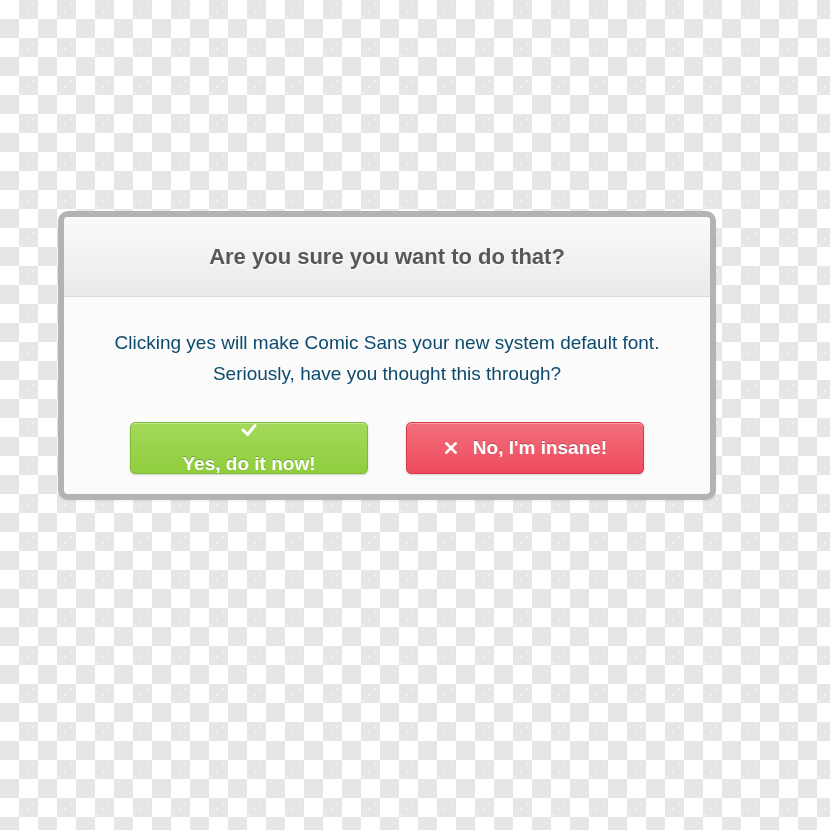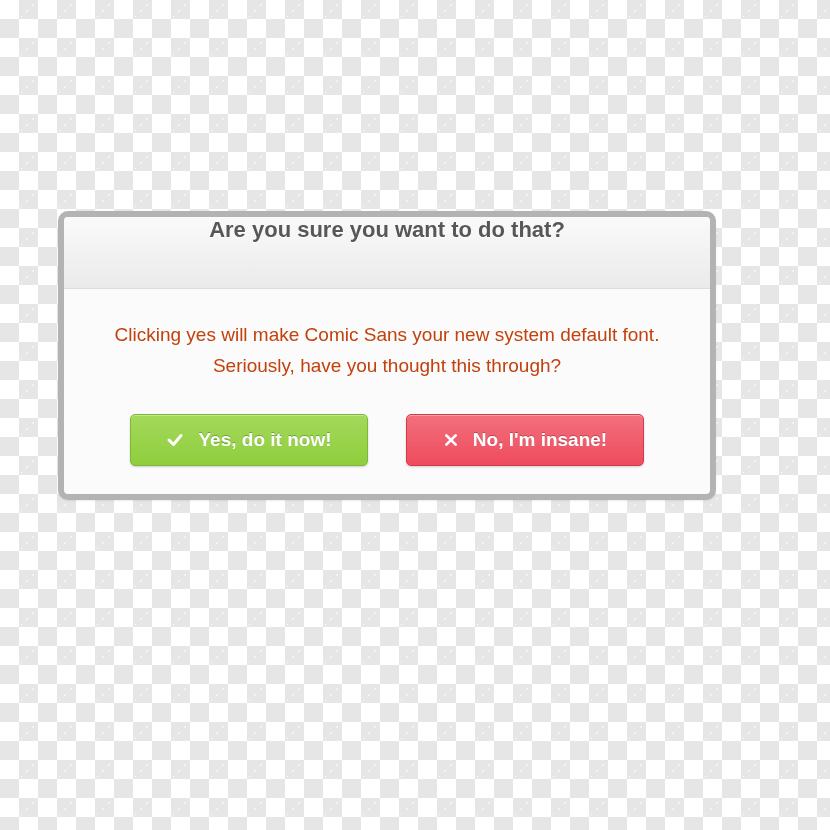--- a/index.html
+++ b/index.html
@@ -23,39 +23,40 @@
       top: 211px;
       width: 658px;
       height: 289px;
       background: #fbfbfb;
       border: 6px solid #b3b3b3;
       border-radius: 10px;
       box-shadow: 0 1px 2px rgba(0,0,0,0.08);
       overflow: hidden;
     }
     .dialog-header {
-      height: 72px;
+      height: 80px;
       background: linear-gradient(to bottom, #fafafa 0%, #eaeaea 100%);
       border-bottom: 1px solid #dcdcdc;
       display: flex;
+      align-items: center;
       justify-content: center;
     }
     .dialog-title {
       font-size: 22px;
       font-weight: bold;
       color: #575757;
       text-shadow: 0 1px 0 #ffffff;
     }
     .dialog-body {
       padding: 30px 36px 0 36px;
       text-align: center;
     }
     .dialog-message {
       font-size: 19px;
-      color: #c2410c;
+      color: #0c4a6e;
       line-height: 1.65;
     }
     .dialog-actions {
       display: flex;
       justify-content: center;
       gap: 38px;
       padding-top: 32px;
     }
     .btn {
       display: inline-flex;
@@ -70,20 +71,21 @@
       cursor: pointer;
       text-shadow: 0 -1px 0 rgba(0,0,0,0.25);
       box-shadow: inset 0 1px 0 rgba(255,255,255,0.35), 0 1px 2px rgba(0,0,0,0.18);
       min-width: 238px;
       gap: 14px;
       border: 1px solid;
     }
     .btn-yes {
       background: linear-gradient(to bottom, #a3d95a 0%, #8fce3e 100%);
       border-color: #7fb834;
+      flex-direction: column;
     }
     .btn-no {
       background: linear-gradient(to bottom, #f36f7c 0%, #ee4c5e 100%);
       border-color: #d43a4c;
       text-align: center;
     }
     .icon {
       display: inline-flex;
       align-items: center;
       justify-content: center;

